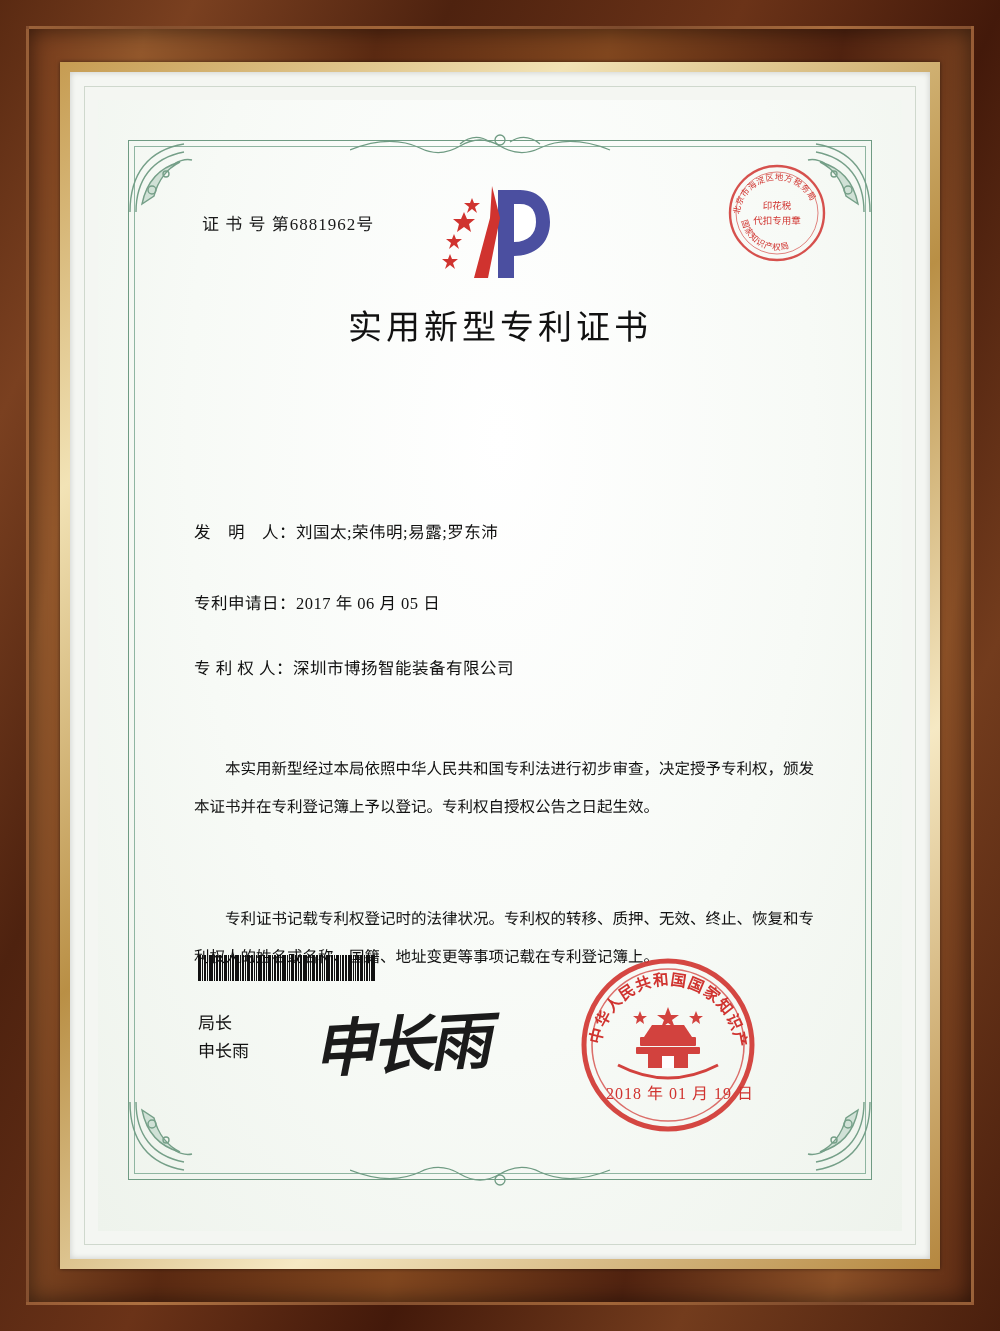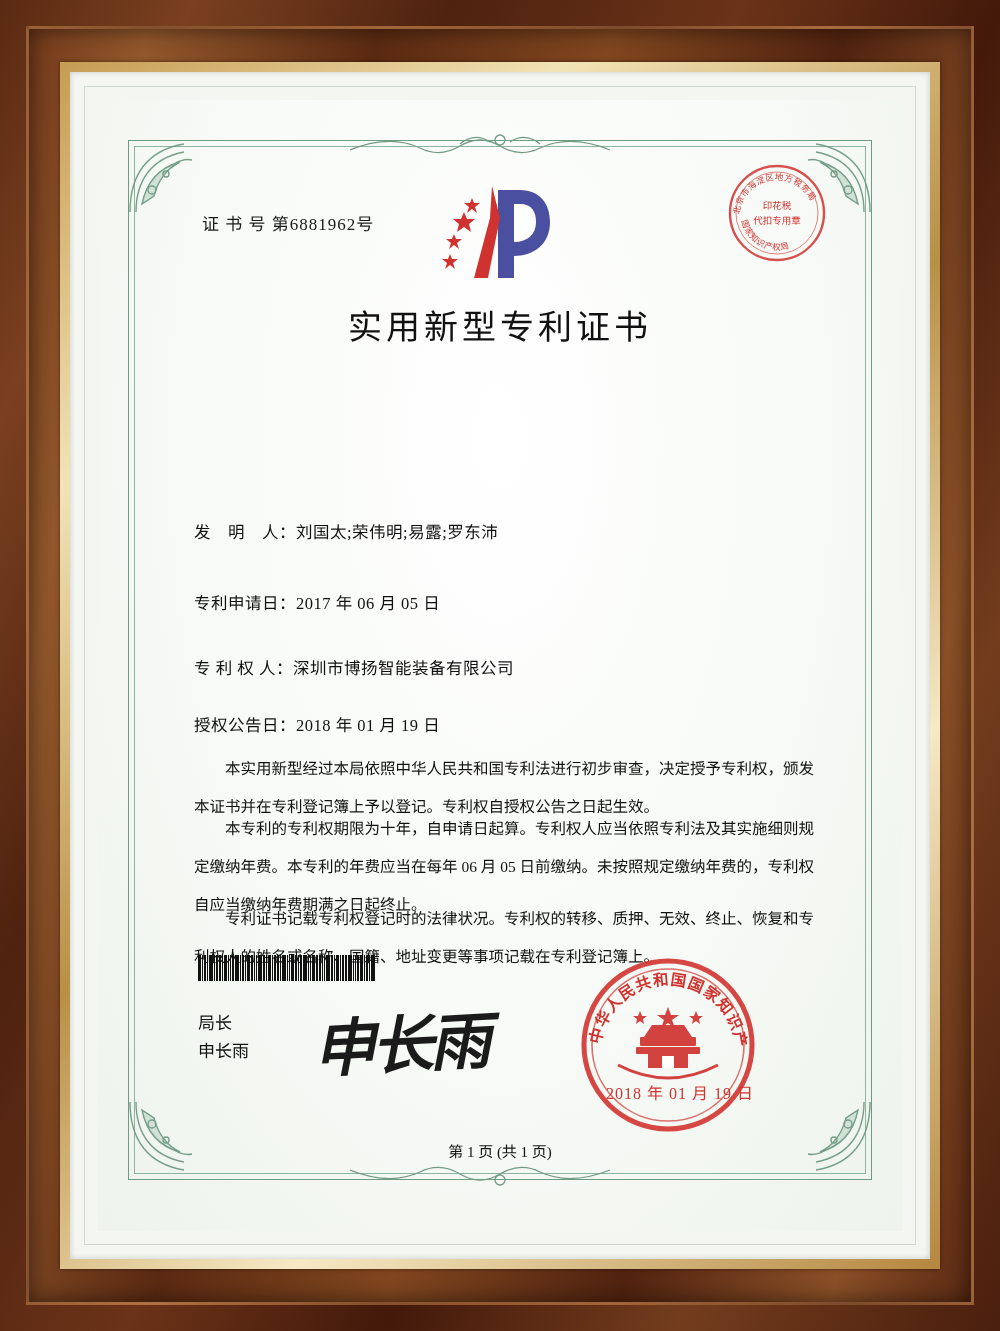--- a/index.html
+++ b/index.html
@@ -232,26 +232,22 @@
 
     <div class="field f2">
       <span class="lbl">发　明　人：</span><span class="val">刘国太;荣伟明;易露;罗东沛</span>
     </div>
     <div class="field f4">
       <span class="lbl">专利申请日：</span><span class="val">2017 年 06 月 05 日</span>
     </div>
     <div class="field f5">
       <span class="lbl">专 利 权 人：</span><span class="val">深圳市博扬智能装备有限公司</span>
     </div>
-    <div class="field f6">
-      <span class="lbl">授权公告日：</span><span class="val">2018 年 01 月 19 日</span>
-    </div>
 
     <div class="para p1" style="text-indent:2em;">本实用新型经过本局依照中华人民共和国专利法进行初步审查，决定授予专利权，颁发本证书并在专利登记簿上予以登记。专利权自授权公告之日起生效。</div>
-    <div class="para p2" style="text-indent:2em;">本专利的专利权期限为十年，自申请日起算。专利权人应当依照专利法及其实施细则规定缴纳年费。本专利的年费应当在每年 06 月 05 日前缴纳。未按照规定缴纳年费的，专利权自应当缴纳年费期满之日起终止。</div>
     <div class="para p3" style="text-indent:2em;">专利证书记载专利权登记时的法律状况。专利权的转移、质押、无效、终止、恢复和专利权人的姓名或名称、国籍、地址变更等事项记载在专利登记簿上。</div>
 
     <div class="barcode">
       <i style="width:3px"></i><i style="width:1px"></i><i style="width:2px"></i><i style="width:1px"></i><i style="width:4px"></i><i style="width:1px"></i><i style="width:2px"></i><i style="width:2px"></i><i style="width:1px"></i><i style="width:3px"></i><i style="width:1px"></i><i style="width:1px"></i><i style="width:2px"></i><i style="width:4px"></i><i style="width:1px"></i><i style="width:2px"></i><i style="width:1px"></i><i style="width:3px"></i><i style="width:2px"></i><i style="width:1px"></i><i style="width:1px"></i><i style="width:4px"></i><i style="width:2px"></i><i style="width:1px"></i><i style="width:3px"></i><i style="width:1px"></i><i style="width:2px"></i><i style="width:2px"></i><i style="width:1px"></i><i style="width:4px"></i><i style="width:1px"></i><i style="width:1px"></i><i style="width:3px"></i><i style="width:2px"></i><i style="width:1px"></i><i style="width:2px"></i><i style="width:4px"></i><i style="width:1px"></i><i style="width:1px"></i><i style="width:3px"></i><i style="width:2px"></i><i style="width:2px"></i><i style="width:1px"></i><i style="width:1px"></i><i style="width:4px"></i><i style="width:2px"></i><i style="width:1px"></i><i style="width:3px"></i><i style="width:1px"></i><i style="width:2px"></i><i style="width:2px"></i><i style="width:4px"></i><i style="width:1px"></i><i style="width:1px"></i><i style="width:2px"></i><i style="width:3px"></i><i style="width:1px"></i><i style="width:2px"></i><i style="width:1px"></i><i style="width:4px"></i>
     </div>
 
     <div class="sig-label">
       <div>局长</div>
       <div>申长雨</div>
     </div>
@@ -294,16 +290,15 @@
       <text font-family="Liberation Serif, serif" font-size="8.4" fill="#d0332f" letter-spacing="0.6">
         <textPath href="#taxTop" startOffset="3%">北京市海淀区地方税务局</textPath>
       </text>
       <text font-family="Liberation Serif, serif" font-size="8.4" fill="#d0332f" letter-spacing="0.6">
         <textPath href="#taxBot" startOffset="6%">国家知识产权局</textPath>
       </text>
       <text x="51" y="47" text-anchor="middle" font-family="Liberation Serif, serif" font-size="9.5" fill="#d0332f">印花税</text>
       <text x="51" y="62" text-anchor="middle" font-family="Liberation Serif, serif" font-size="9.5" fill="#d0332f">代扣专用章</text>
     </svg>
 
-    <div class="page-foot">第 1 页 (共 1 页)</div>
 
   </div>
 </div>
 
 </body></html>

